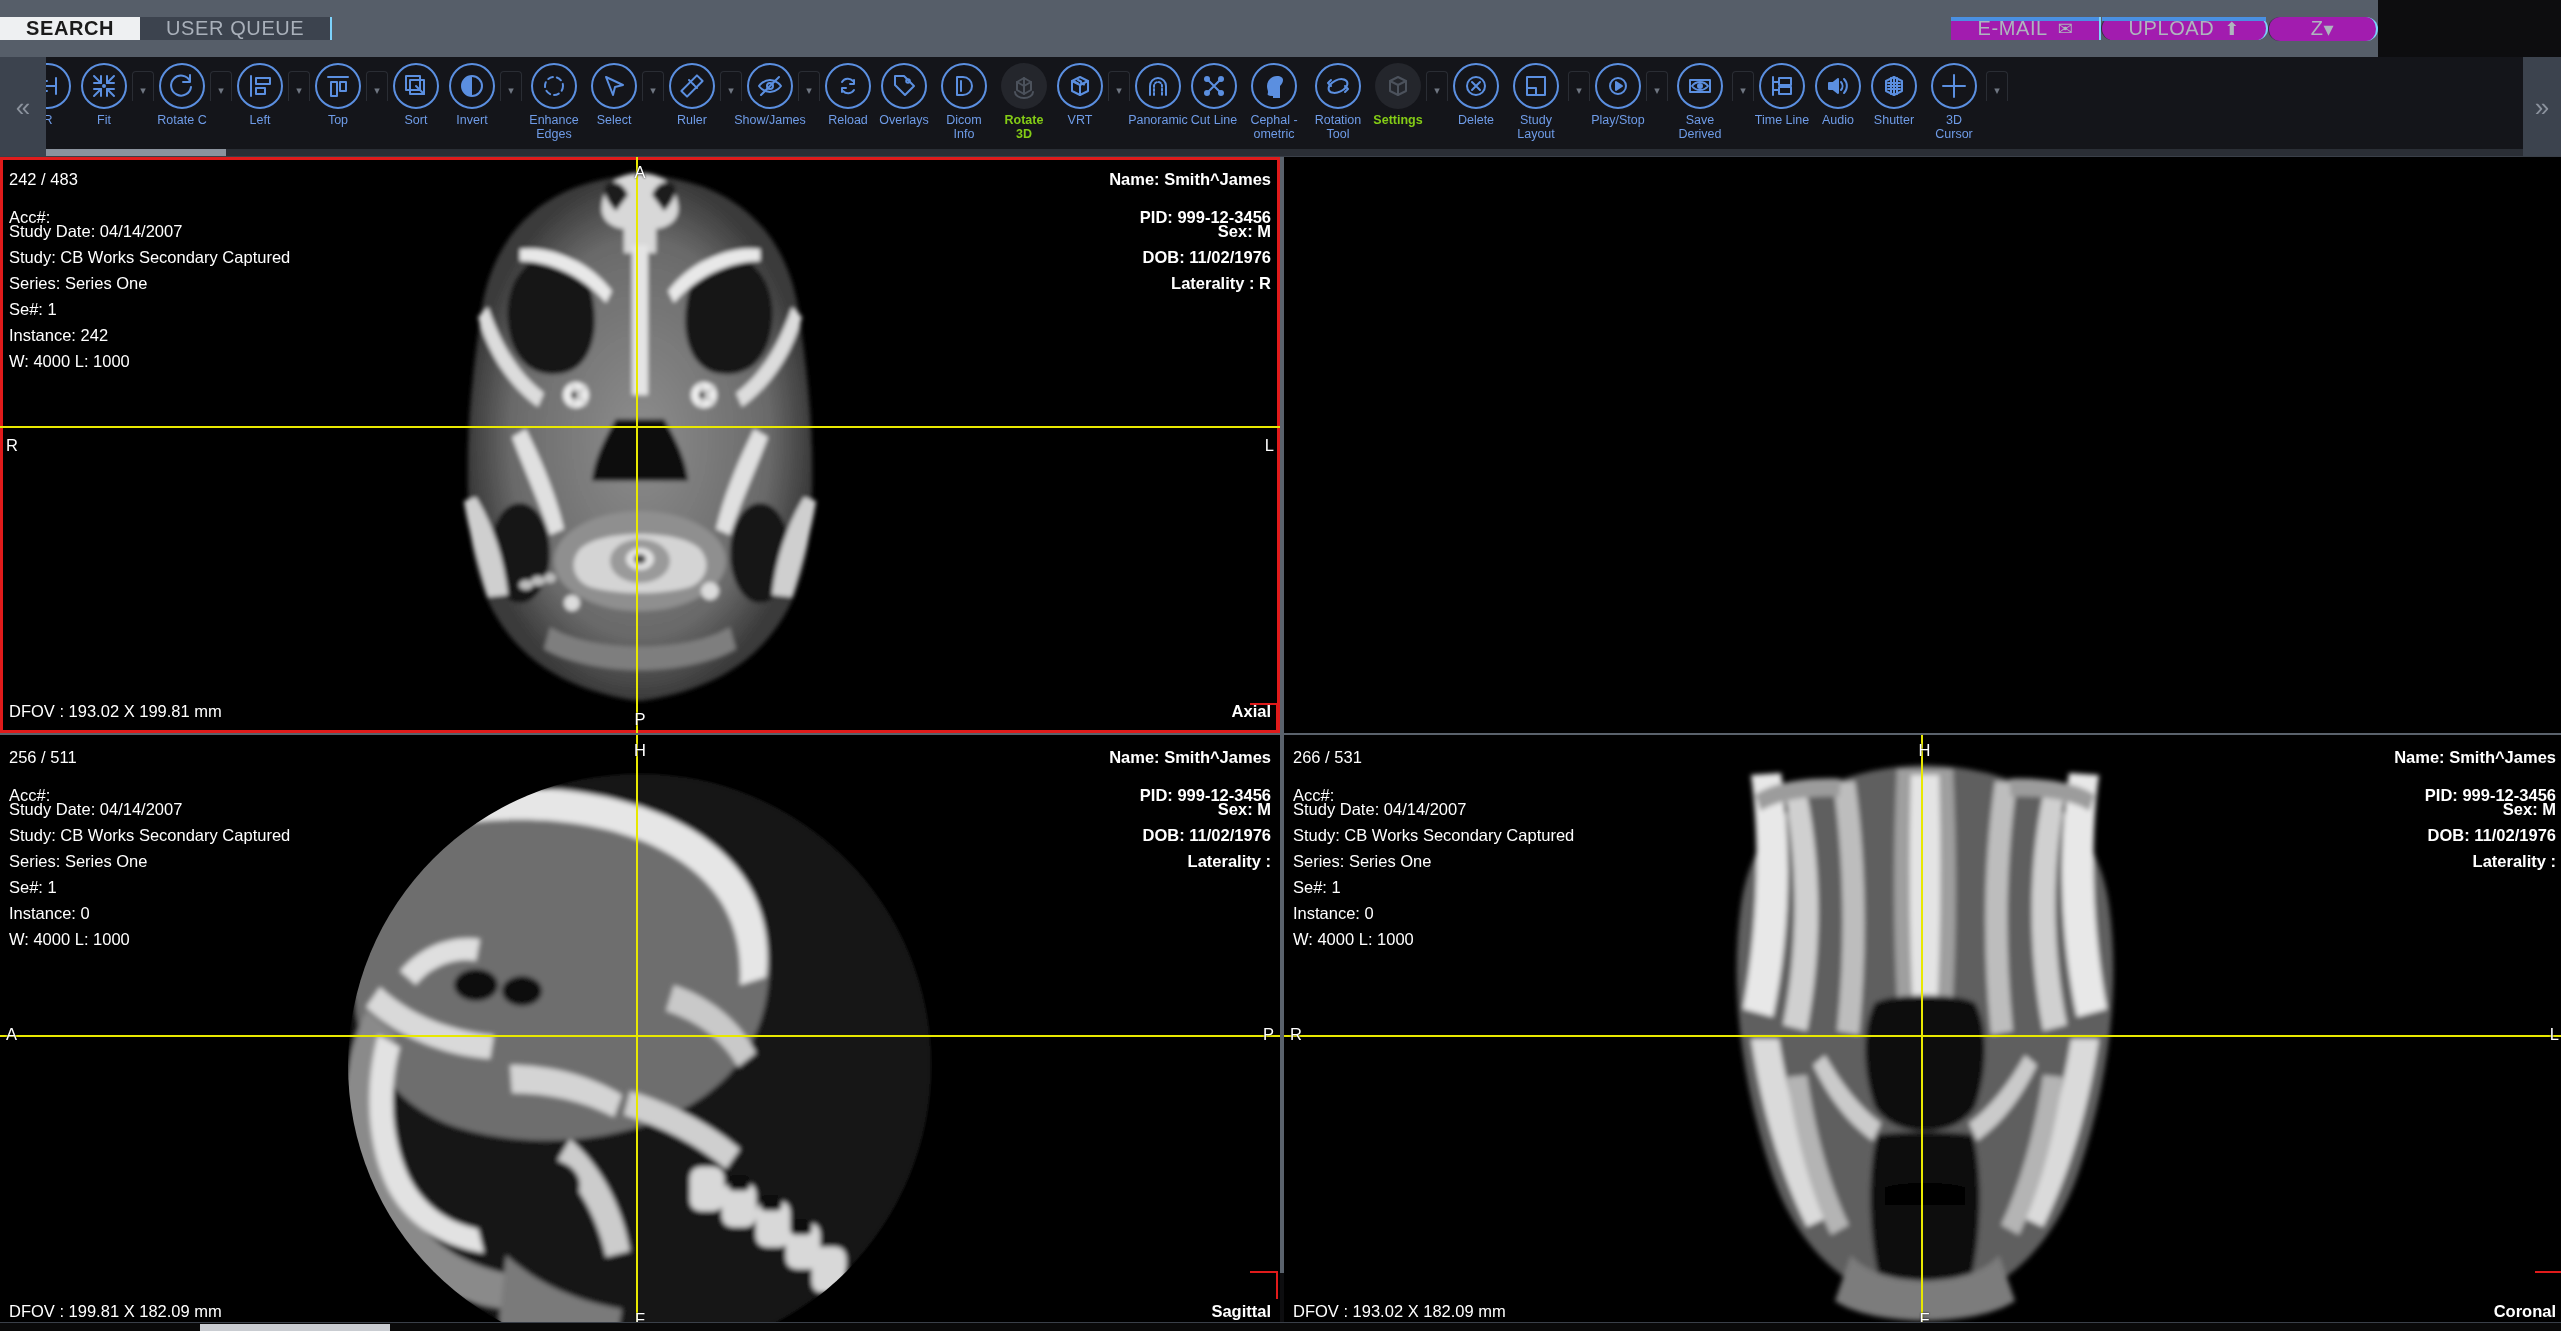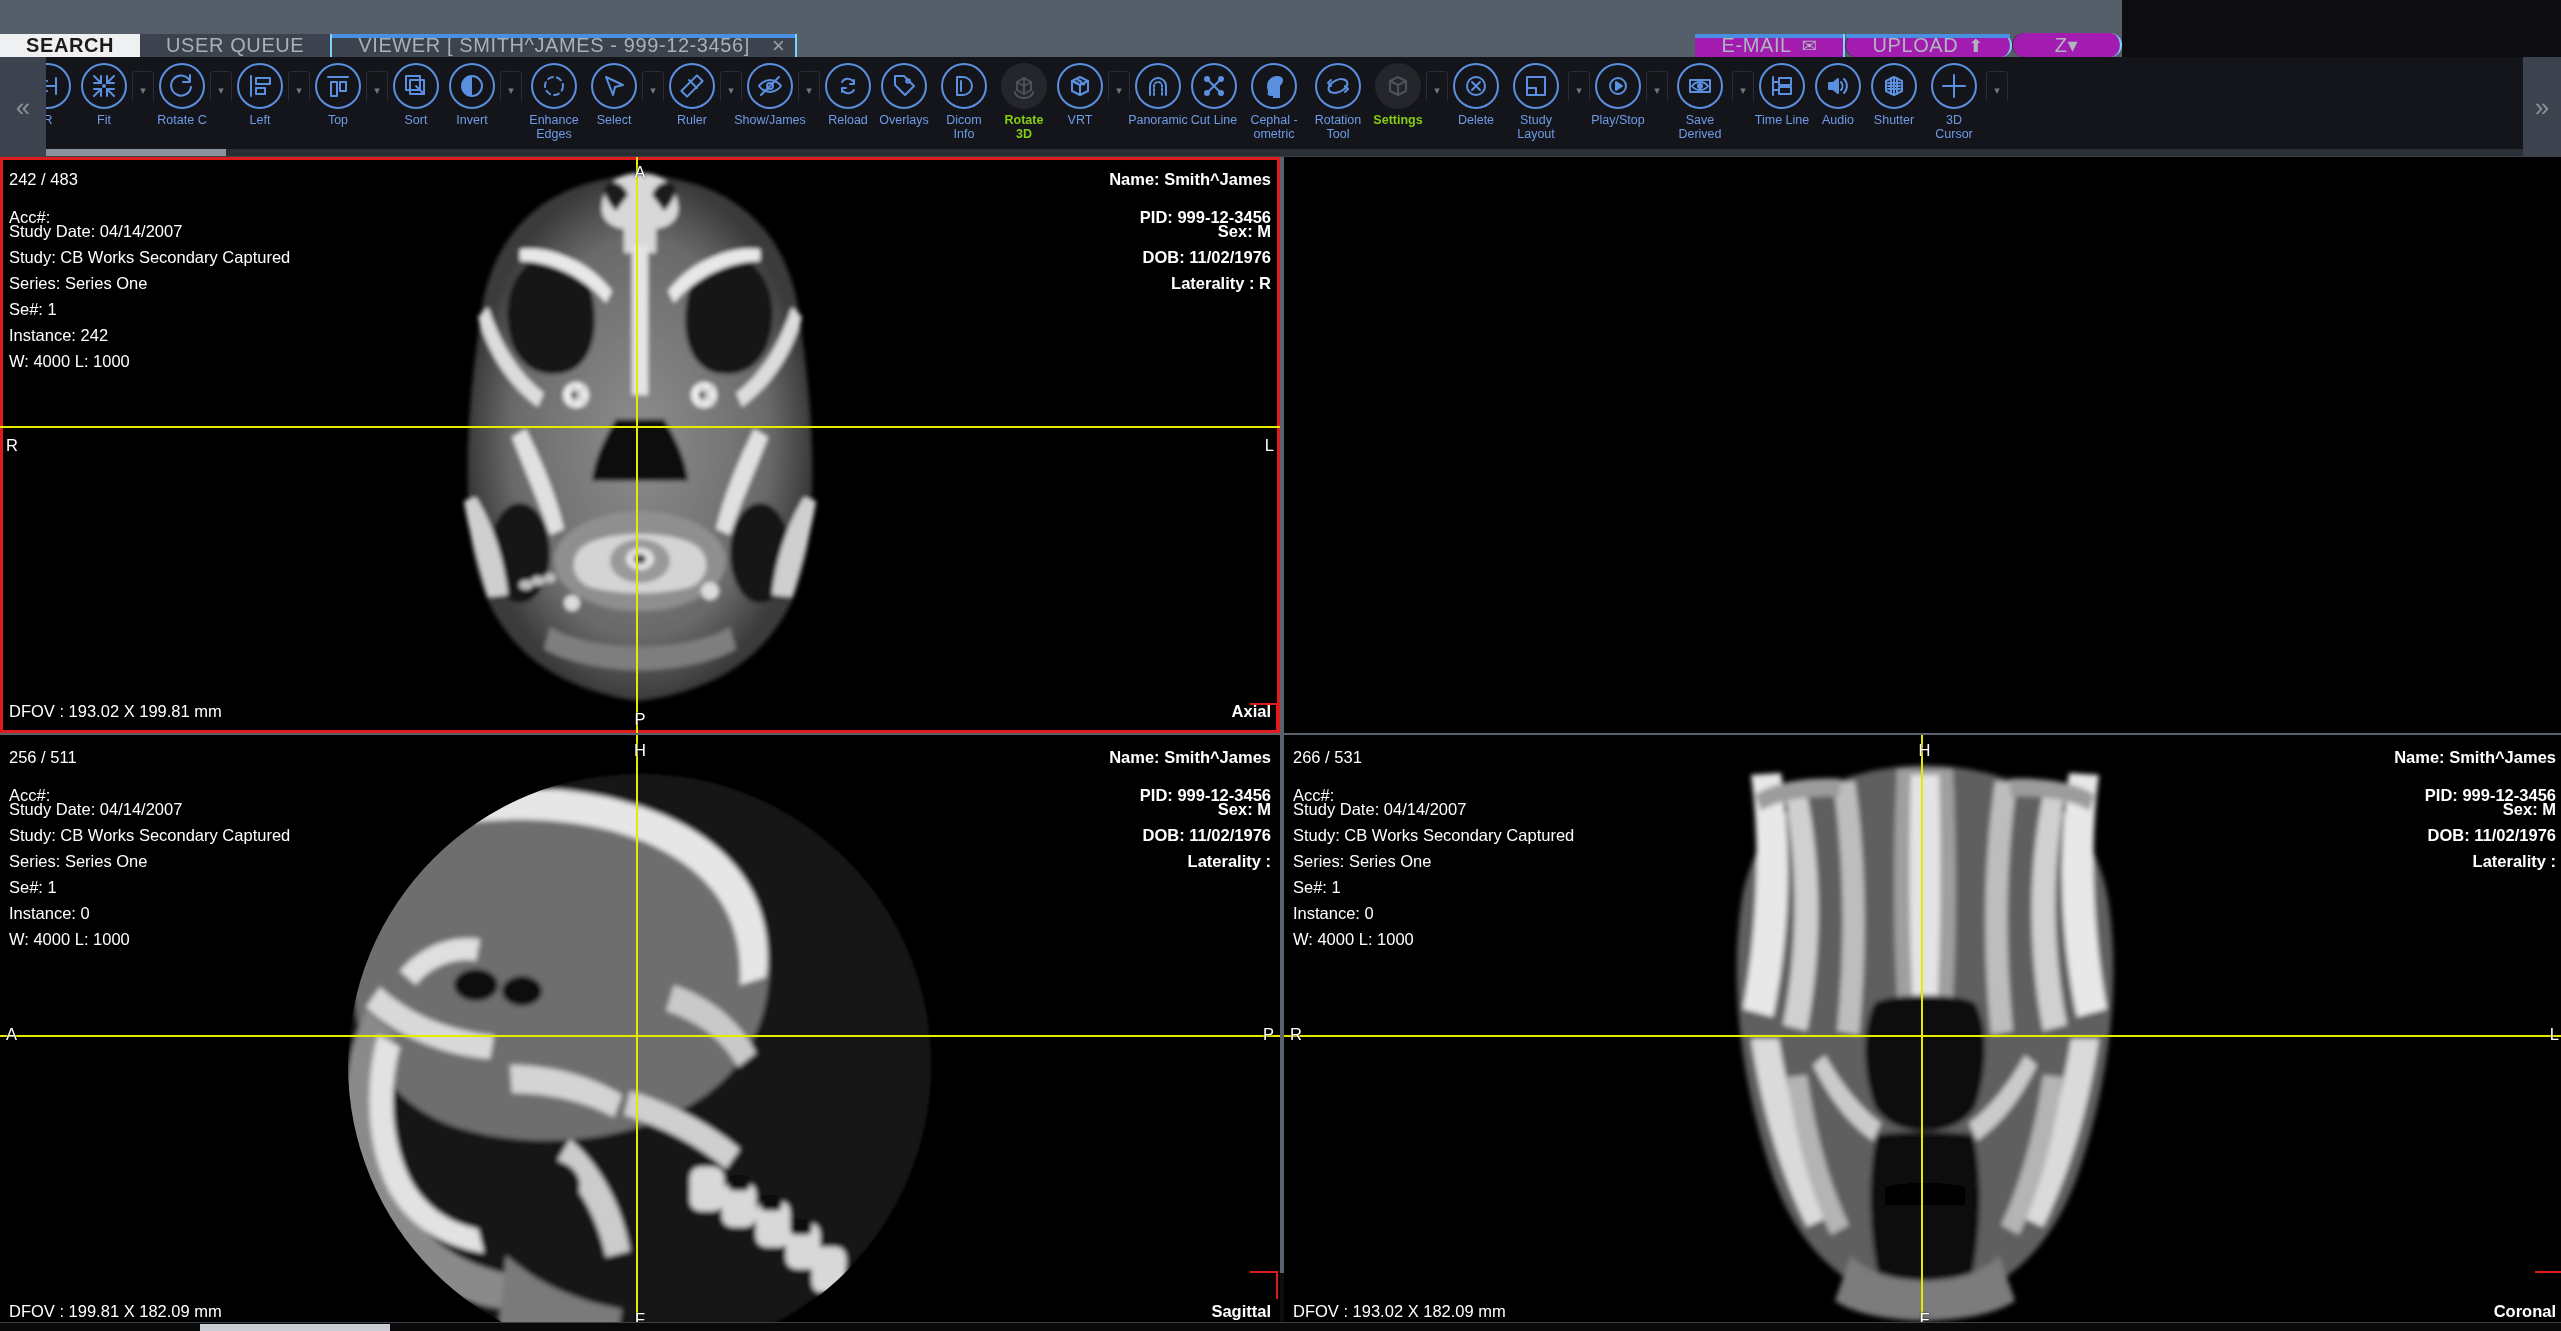--- a/index.html
+++ b/index.html
@@ -6,22 +6,22 @@
   html,body {
     width:2561px; height:1331px;
     background:#000;
     font-family:"Liberation Sans", sans-serif;
     overflow:hidden;
   }
   #app { position:relative; width:2561px; height:1331px; background:#0d0d0f; }
 
   
   .tabbar {
-    position:absolute; top:0; left:0; width:2122px; height:57px;
-    background:#565e69; display:flex; align-items:flex-end;
+    position:absolute; top:0; left:0; width:2378px; height:57px;
+    background:#565e69; display:flex; align-items:center;
   }
   .tab {
     display:flex; align-items:center; justify-content:center;
     padding:0 26px; font-size:20px; letter-spacing:.6px;
     color:#a9b0ba; background:#3c434e;
     border-right:2px solid #7dd3fc; position:relative;
     min-width:110px;
   }
   .tab.active-light { background:#eef0f2; color:#1b1b1b; font-weight:bold; border-right:none; }
   .tab.active-blue::before{
@@ -127,24 +127,20 @@
 <body>
 
 <div id="app">
 
   <div class="tabbar">
     <div class="tab active-light">
       <span>SEARCH</span>
     </div>
     <div class="tab">
       <span>USER QUEUE</span>
-    </div>
-    <div class="tab active-blue viewer">
-      <span>VIEWER [ SMITH^JAMES - 999-12-3456]</span>
-      <span class="tab-close">×</span>
     </div>
     <div class="tabbar-spacer"></div>
     <div class="tab tab-right active-blue">
       <span>E-MAIL</span>
       <span class="tab-icon">✉</span>
     </div>
     <div class="tab tab-right active-blue sep">
       <span>UPLOAD</span>
       <span class="tab-icon">⬆</span>
     </div>

